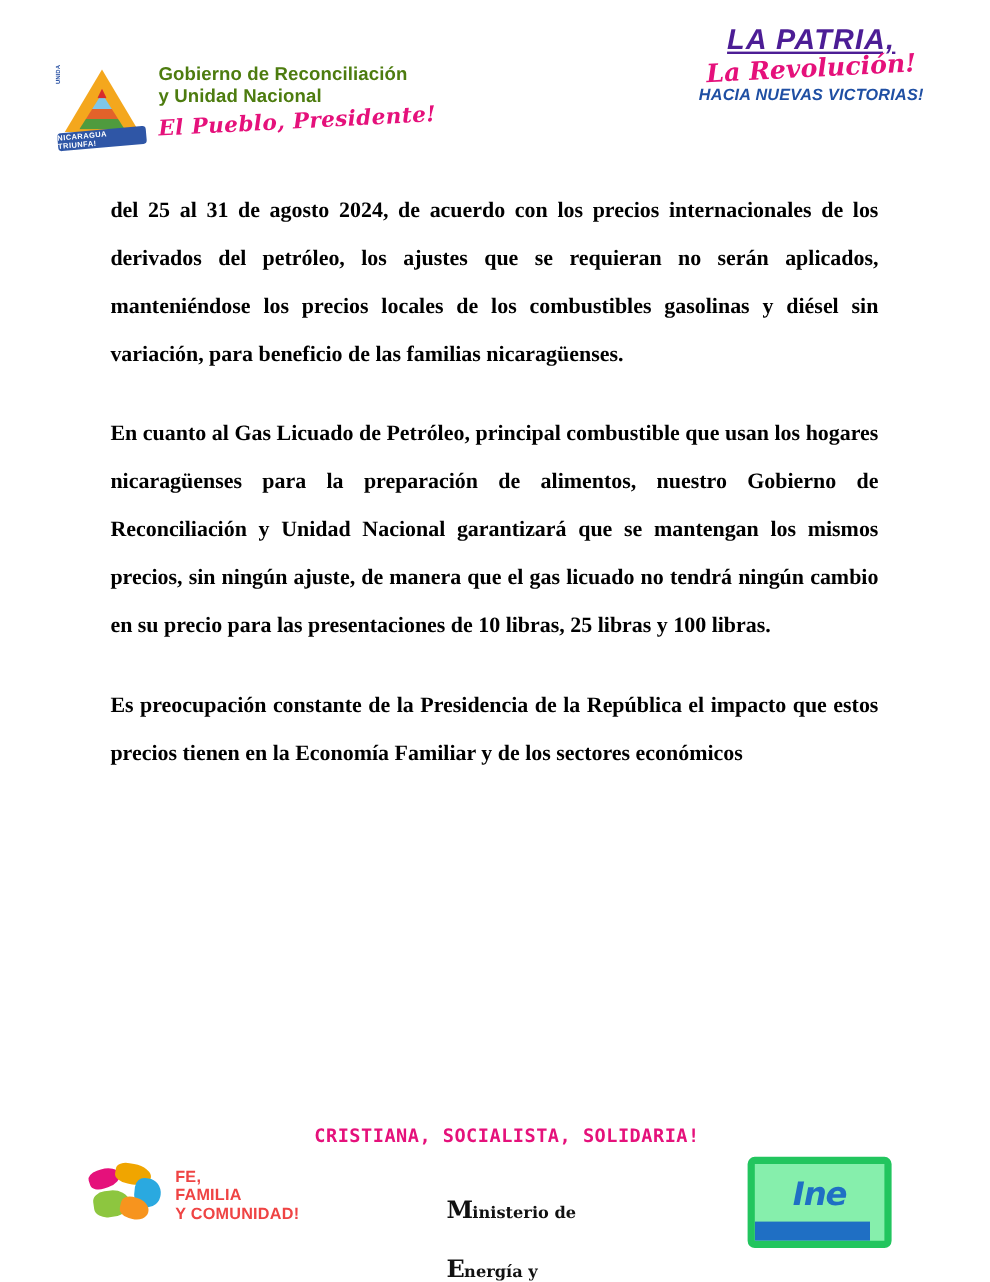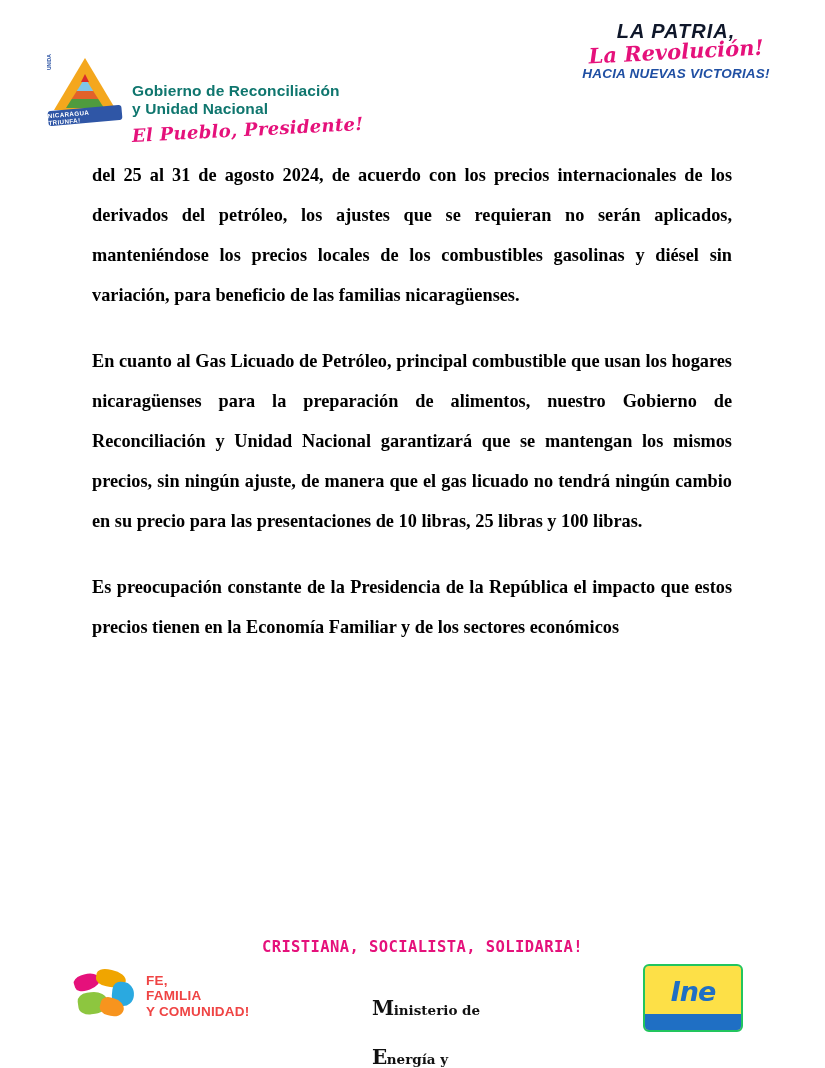--- a/index.html
+++ b/index.html
@@ -91,27 +91,26 @@
     font-weight: bold;
     transform: rotate(-90deg);
     transform-origin: left top;
     white-space: nowrap;
   }
   .gov-text {
     margin-left: 10px;
     padding-top: 2px;
   }
   .gov-title {
-    color: #0f766e;
+    color: #4d7c0f;
     font-weight: bold;
     font-size: 15.5px;
     line-height: 1.18;
     letter-spacing: .1px;
     white-space: pre-line;
-    margin-top: 28px;
   }
   .gov-slogan {
     margin-top: 6px;
     color: #e5117b;
     font-family: "DejaVu Serif", serif;
     font-style: italic;
     font-weight: bold;
     font-size: 18px;
     letter-spacing: .3px;
     transform: rotate(-3deg);
@@ -142,26 +141,27 @@
   .y2024 .star {
     position: absolute;
     left: 54px;
     top: 10px;
     width: 30px;
     height: 30px;
     background: #e2231a;
     clip-path: polygon(50% 0%, 61% 35%, 98% 35%, 68% 57%, 79% 91%, 50% 70%, 21% 91%, 32% 57%, 2% 35%, 39% 35%);
   }
   .la-patria {
-    color: #0f172a;
-    font-weight: bold;
-    font-size: 20px;
+    color: #4c1d95;
+    font-weight: bold;
+    font-size: 24px;
     letter-spacing: 1px;
     font-style: italic;
     margin-top: -2px;
+    text-decoration: underline;
   }
   .la-revolucion {
     color: #e5117b;
     font-family: "DejaVu Serif", serif;
     font-style: italic;
     font-weight: bold;
     font-size: 21px;
     margin-top: -4px;
     transform: rotate(-3deg);
   }
@@ -265,23 +265,24 @@
   }
 
   
   .ine-block {
     position: absolute;
     right: 82px;
     top: 26px;
     width: 96px;
     height: 64px;
     border-radius: 6px;
-    background: #fde047;
-    border: 2px solid #22c55e;
+    background: #86efac;
+    border: 6px solid #22c55e;
     overflow: hidden;
+    padding-left: 12px;
   }
   .ine-block .ine-text {
     position: absolute;
     top: 10px; left: 0; right: 0;
     text-align: center;
     color: #1f6fc4;
     font-family: "DejaVu Sans", sans-serif;
     font-weight: bold;
     font-style: italic;
     font-size: 27px;

